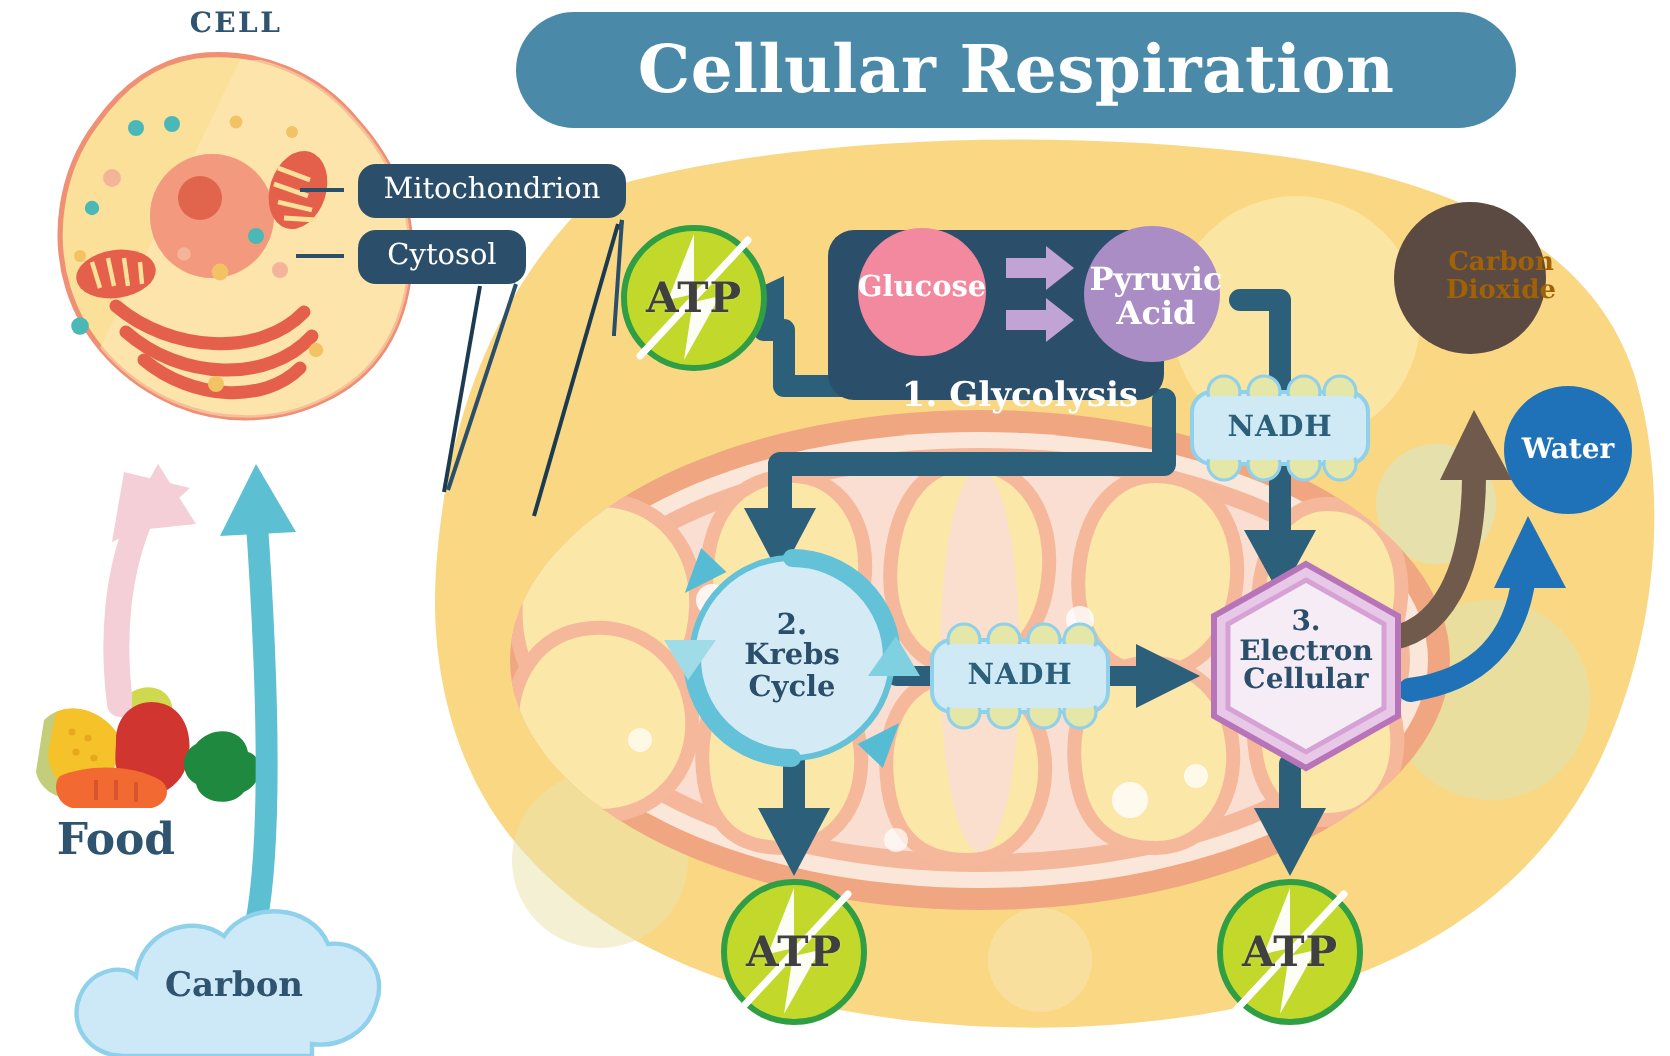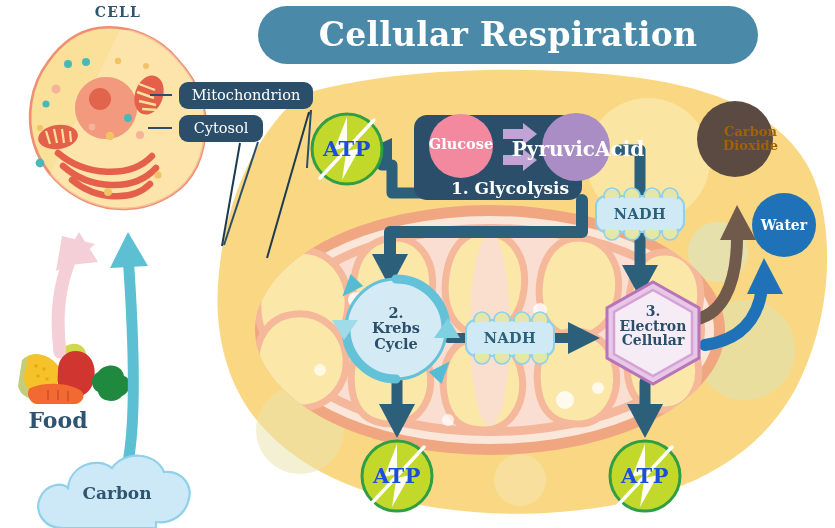--- a/index.html
+++ b/index.html
@@ -58,31 +58,31 @@
     left: 18px; top: 410px; width: 80px; height: 22px;
     color: #2f5470; font-size: 22px; font-weight: bold;
   }
   #oxygen-label {
     left: 62px; top: 482px; width: 110px; height: 24px;
     color: #2f5470; font-size: 17px; font-weight: bold;
   }
 
   
   #glyco-title {
-    left: 440px; top: 178px; width: 140px; height: 22px;
+    left: 440px; top: 188px; width: 140px; height: 22px;
     color: #ffffff; font-size: 17px; font-weight: bold;
   }
   #glucose-label {
     left: 423px; top: 134px; width: 76px; height: 20px;
     color: #ffffff; font-size: 14.5px; font-weight: bold;
   }
   #pyruvic-label {
     left: 540px; top: 132px; width: 76px; height: 34px;
-    color: #ffffff; font-size: 20px; font-weight: bold;
-    flex-direction: row;
+    color: #ffffff; font-size: 16px; font-weight: bold;
+    flex-direction: column;
   }
 
   
   #krebs-label {
     left: 355px; top: 300px; width: 82px; height: 56px;
     color: #2b4f6b; font-size: 14.5px; font-weight: bold;
     flex-direction: column;
   }
   #krebs-label span { display: block; }
 
@@ -109,21 +109,21 @@
     flex-direction: column;
     padding-left: 31px;
   }
   #water-label {
     left: 753px; top: 215px; width: 62px; height: 20px;
     color: #ffffff; font-size: 14px; font-weight: bold;
   }
 
   
   .atp-label {
-    color: #1d4ed8; font-size: 21px; font-weight: bold;
+    color: #404040; font-size: 21px; font-weight: bold;
     letter-spacing: 0.5px;
     text-shadow: 0 0 1px rgba(255,255,255,.4);
   }
   #atp-1 { left: 315px; top: 136px; width: 64px; height: 26px; }
   #atp-2 { left: 365px; top: 463px; width: 64px; height: 26px; }
   #atp-3 { left: 613px; top: 463px; width: 64px; height: 26px; }
 </style>
 </head>
 <body>
 

